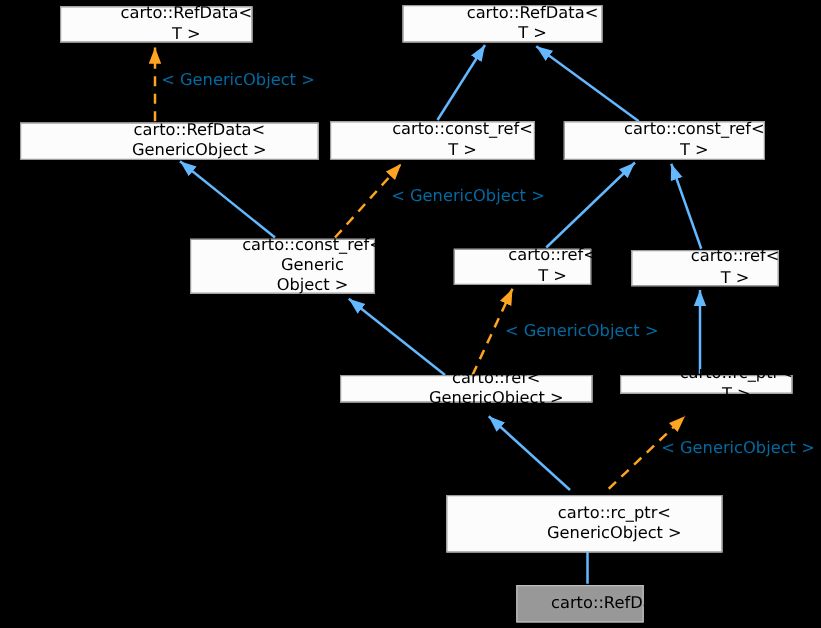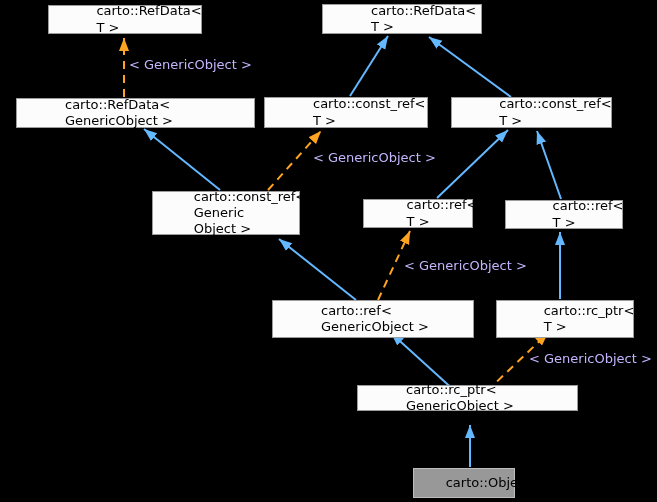--- a/index.html
+++ b/index.html
@@ -15,31 +15,32 @@
     position:absolute;
     box-sizing:border-box;
     background:#fcfcfc;
     border:1.5px solid #9c9c9c;
     color:#000;
     font-size:13px;
     line-height:1.25;
     display:flex;
     align-items:center;
     justify-content:center;
+    text-align:center;
     white-space:pre-line;
     cursor:pointer;
     padding-left:48px;
   }
   .node.current{
     background:#989898;
     border-color:#bdbdbd;
   }
   .edge-label{
     position:absolute;
-    color:#c4b5fd;
+    color:#0369a1;
     font-size:13px;
     white-space:nowrap;
   }
 </style>
 </head>
 <body>
 
 <div id="stage">
 
   <svg id="edges" width="657" height="502">
@@ -70,23 +71,23 @@
 
   <div class="node" style="left:48px;  top:5px;   width:154px; height:29px;">carto::RefData&lt; T &gt;</div>
   <div class="node" style="left:322px; top:4px;   width:160px; height:30px;">carto::RefData&lt; T &gt;</div>
   <div class="node" style="left:16px;   top:98px;  width:239px; height:30px;">carto::RefData&lt; GenericObject &gt;</div>
   <div class="node" style="left:264px; top:97px;  width:164px; height:31px;">carto::const_ref&lt; T &gt;</div>
   <div class="node" style="left:451px; top:97px;  width:161px; height:31px;">carto::const_ref&lt; T &gt;</div>
   <div class="node" style="left:152px; top:191px; width:148px; height:44px;">carto::const_ref&lt; Generic
 Object &gt;</div>
   <div class="node" style="left:363px; top:199px; width:110px; height:29px;">carto::ref&lt; T &gt;</div>
   <div class="node" style="left:505px; top:200px; width:118px; height:29px;">carto::ref&lt; T &gt;</div>
-  <div class="node" style="left:272px; top:300px; width:202px; height:38px;">carto::ref&lt; GenericObject &gt;</div>
-  <div class="node" style="left:496px; top:300px; width:138px; height:38px;">carto::rc_ptr&lt; T &gt;</div>
-  <div class="node" style="left:357px; top:385px; width:221px; height:26px;">carto::rc_ptr&lt; GenericObject &gt;</div>
-  <div class="node current" style="left:413px; top:468px; width:102px; height:30px;">carto::Object</div>
+  <div class="node" style="left:272px; top:300px; width:202px; height:22px;">carto::ref&lt; GenericObject &gt;</div>
+  <div class="node" style="left:496px; top:300px; width:138px; height:15px;">carto::rc_ptr&lt; T &gt;</div>
+  <div class="node" style="left:357px; top:396px; width:221px; height:46px;">carto::rc_ptr&lt; GenericObject &gt;</div>
+  <div class="node current" style="left:413px; top:468px; width:102px; height:30px;">carto::RefData</div>
 
   <div class="edge-label" style="left:129px; top:57px;">&lt; GenericObject &gt;</div>
   <div class="edge-label" style="left:313px; top:150px;">&lt; GenericObject &gt;</div>
   <div class="edge-label" style="left:404px; top:258px;">&lt; GenericObject &gt;</div>
   <div class="edge-label" style="left:529px; top:351px;">&lt; GenericObject &gt;</div>
 
 </div>
 
 </body></html>

